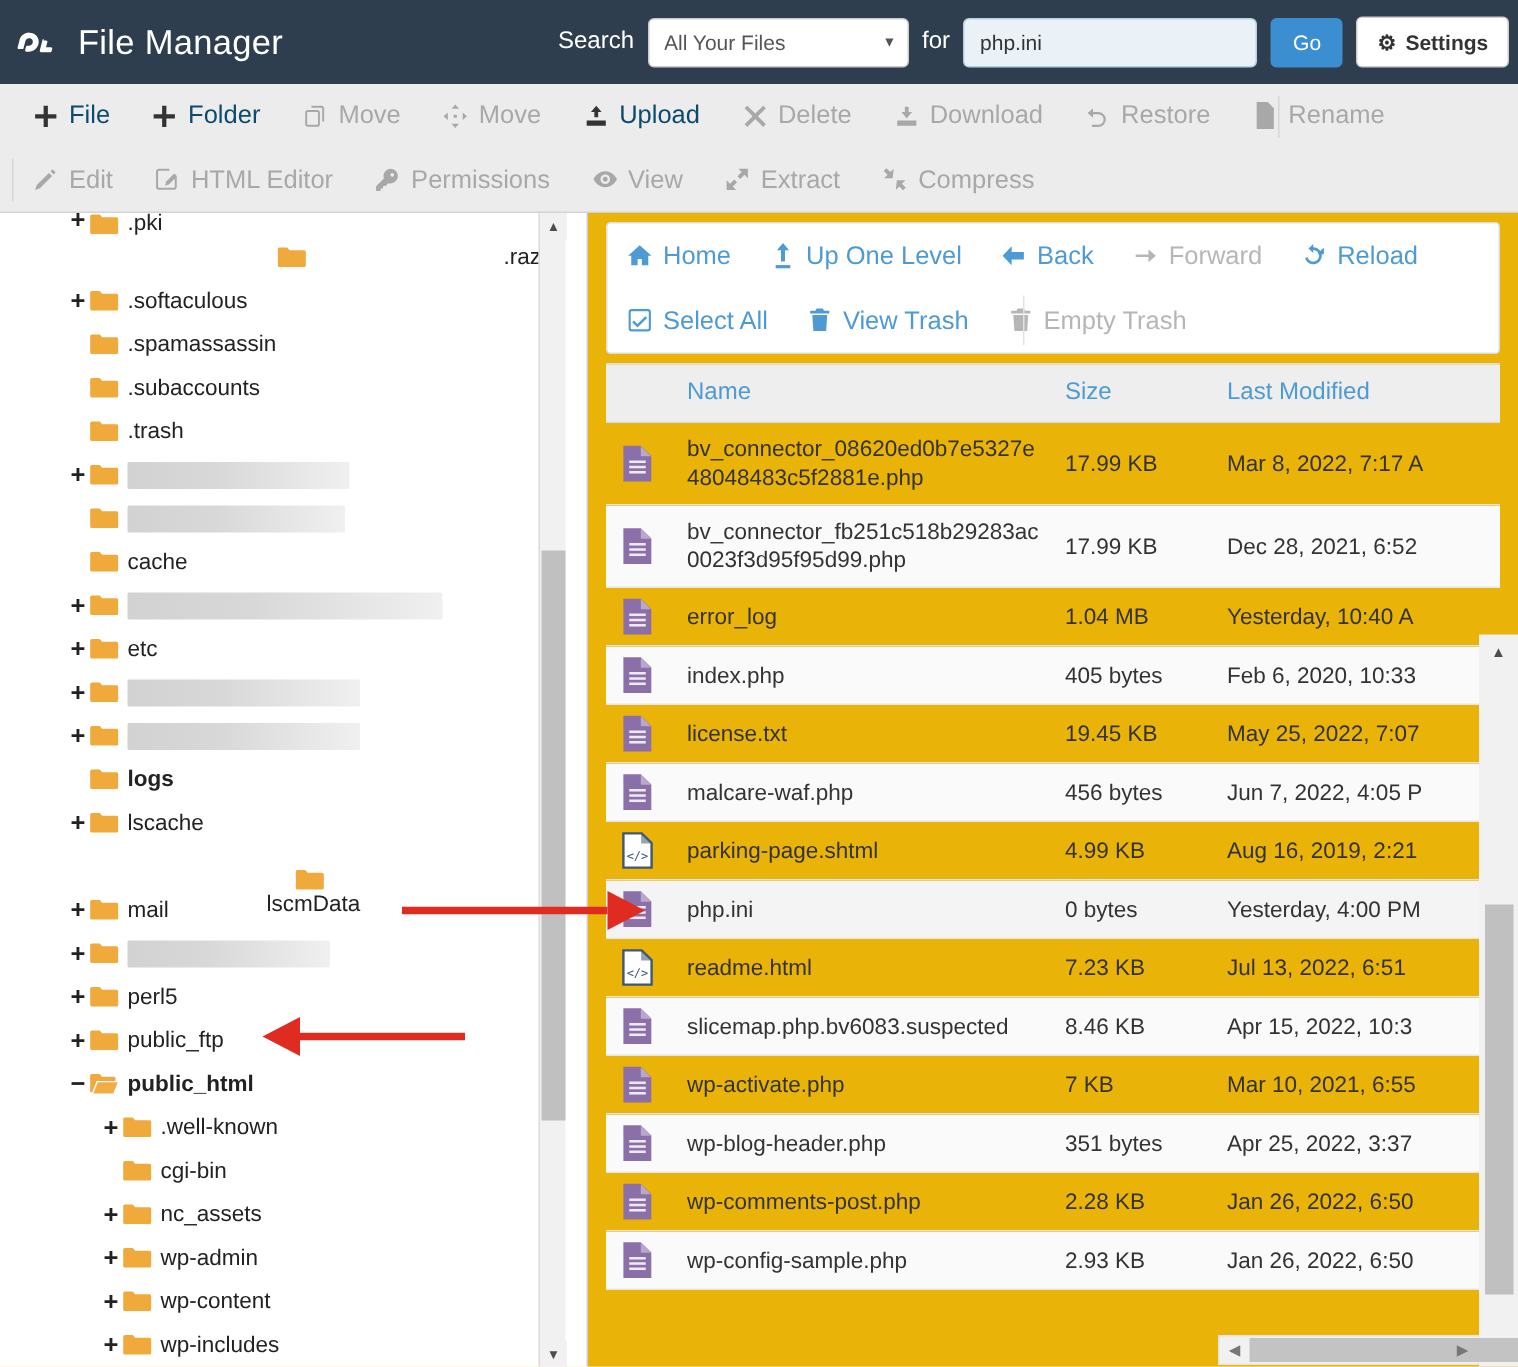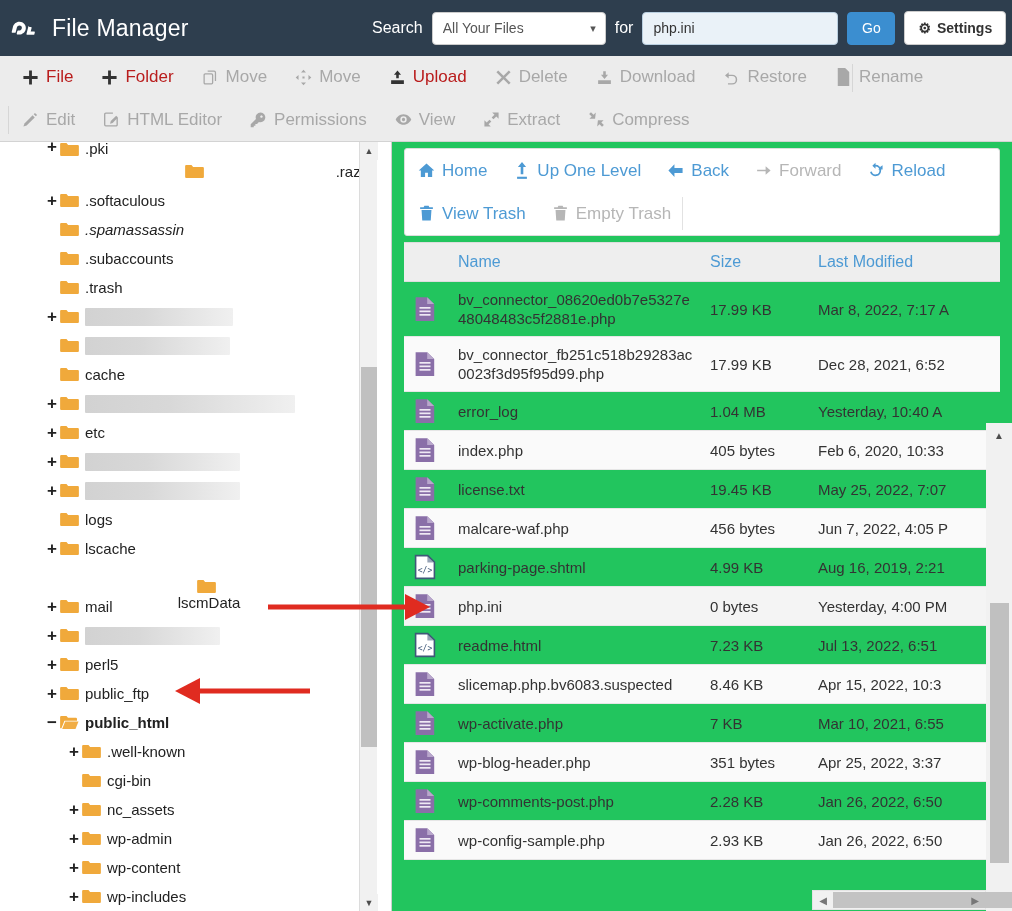--- a/index.html
+++ b/index.html
@@ -63,21 +63,21 @@
 
   
   .toolbar {
     background: #ececec; border-bottom: 1px solid #d3d3d3;
     padding: 0; position: relative;
   }
   .tb-row { display: flex; align-items: center; height: 42px; padding-left: 8px; }
   .tb-row.second { height: 43px; }
   .tb-item {
     display: flex; align-items: center; gap: 7px;
-    padding: 0 14px; font-size: 17px; color: #b91c1c; cursor: pointer;
+    padding: 0 14px; font-size: 17px; color: #0c4a6e; cursor: pointer;
     white-space: nowrap; height: 100%;
   }
   .tb-item.disabled { color: #a8a8a8; cursor: default; }
   .tb-ico { display:inline-flex; align-items:center; justify-content:center; width:17px; height:17px; }
   .tb-sep {
     position: absolute; width: 1px; background: #d6d6d6;
   }
 
   
   .body-split { display: flex; height: 770px; }
@@ -119,21 +119,21 @@
     background:#f1f1f1; cursor:pointer;
   }
   .sb-arrow-up { top: 0; }
   .sb-arrow-dn { bottom: 0; }
   .sb-thumb {
     position:absolute; left:1px; width:16px; top:225px; height:380px;
     background:#c0c0c0; cursor:pointer;
   }
 
   
-  .content { flex: 1; position: relative; background:#22c55e; padding: 4px 0 0 4px; }
+  .content { flex: 1; position: relative; background:#eab308; padding: 4px 0 0 4px; }
 
   .nav-panel {
     margin: 2px 0 0 8px; border: 1px solid #ddd; border-radius: 3px;
     background: #fff; width: 596px; overflow: hidden;
   }
   .nav-row { display:flex; align-items:center; height: 43px; position: relative; }
   .nav-item {
     display:flex; align-items:center; gap:7px; padding: 0 13px; height: 100%;
     color:#4d9ad4; font-size: 17px; cursor:pointer; white-space: nowrap;
   }
@@ -382,21 +382,21 @@
           </div>
           <div class="tree-node" style="padding-left: 44px;">
             <span class="exp">+</span>
             <span style="display: inline-flex; align-items: center;">
               <svg class="folder-ico" viewBox="0 0 20 16">
                 <path fill="#f0a93b" d="M0 2.2A1.2 1.2 0 011.2 1h5.6l1.7 2.1h10.3A1.2 1.2 0 0120 4.3v9.5A1.2 1.2 0 0118.8 15H1.2A1.2 1.2 0 010 13.8z"></path>
               </svg>
             </span>
             <span class="tree-label">.softaculous</span>
           </div>
-          <div class="tree-node" style="padding-left: 44px; font-style: italic;">
+          <div class="tree-node" style="padding-left: 44px;">
             <span class="exp none"></span>
             <span style="display: inline-flex; align-items: center;">
               <svg class="folder-ico" viewBox="0 0 20 16">
                 <path fill="#f0a93b" d="M0 2.2A1.2 1.2 0 011.2 1h5.6l1.7 2.1h10.3A1.2 1.2 0 0120 4.3v9.5A1.2 1.2 0 0118.8 15H1.2A1.2 1.2 0 010 13.8z"></path>
               </svg>
             </span>
             <span class="tree-label">.spamassassin</span>
           </div>
           <div class="tree-node" style="padding-left: 44px;">
             <span class="exp none"></span>
@@ -472,21 +472,21 @@
           </div>
           <div class="tree-node" style="padding-left: 44px;">
             <span class="exp">+</span>
             <span style="display: inline-flex; align-items: center;">
               <svg class="folder-ico" viewBox="0 0 20 16">
                 <path fill="#f0a93b" d="M0 2.2A1.2 1.2 0 011.2 1h5.6l1.7 2.1h10.3A1.2 1.2 0 0120 4.3v9.5A1.2 1.2 0 0118.8 15H1.2A1.2 1.2 0 010 13.8z"></path>
               </svg>
             </span>
             <span class="tree-label"><span class="redacted" style="width: 155px;"></span></span>
           </div>
-          <div class="tree-node" style="padding-left: 44px;">
+          <div class="tree-node" style="padding-left: 44px; font-weight: bold;">
             <span class="exp none"></span>
             <span style="display: inline-flex; align-items: center;">
               <svg class="folder-ico" viewBox="0 0 20 16">
                 <path fill="#f0a93b" d="M0 2.2A1.2 1.2 0 011.2 1h5.6l1.7 2.1h10.3A1.2 1.2 0 0120 4.3v9.5A1.2 1.2 0 0118.8 15H1.2A1.2 1.2 0 010 13.8z"></path>
               </svg>
             </span>
             <span class="tree-label">logs</span>
           </div>
           <div class="tree-node" style="padding-left: 44px;">
             <span class="exp">+</span>
@@ -657,20 +657,29 @@
                 <svg width="17" height="17" viewBox="0 0 24 24" fill="#4d9ad4">
                   <path d="M12 4V1L7.5 5.2 12 9.5V6.5a5.5 5.5 0 11-5.3 6.9l-2.4.6A8 8 0 1012 4z"></path>
                   <path d="M19.5 6.5l2.5-2v6h-6z"></path>
                 </svg>
               </span>
               <span>Reload</span>
             </div>
           </div>
         <div class="nav-row" id="nav-row2">
           <div class="nav-vsep" style="left:277px;"></div>
+        <div class="nav-item">
+              <span class="tb-ico">
+                <svg width="17" height="17" viewBox="0 0 24 24" fill="#4d9ad4">
+                  <rect x="2.5" y="2.5" width="19" height="19" rx="2" fill="none" stroke="#4d9ad4" stroke-width="2"></rect>
+                  <path d="M6.5 12.2l3.4 3.4 7.4-7.4 1.6 1.6-9 9-5-5z"></path>
+                </svg>
+              </span>
+              <span>Select All</span>
+            </div>
             <div class="nav-item">
               <span class="tb-ico">
                 <svg width="17" height="17" viewBox="0 0 24 24" fill="#4d9ad4">
                   <path d="M9 1h6l1 2h5v2.6H3V3h5zM5 7h14l-1 15H6z"></path>
                 </svg>
               </span>
               <span>View Trash</span>
             </div>
             <div class="nav-item disabled">
               <span class="tb-ico">

